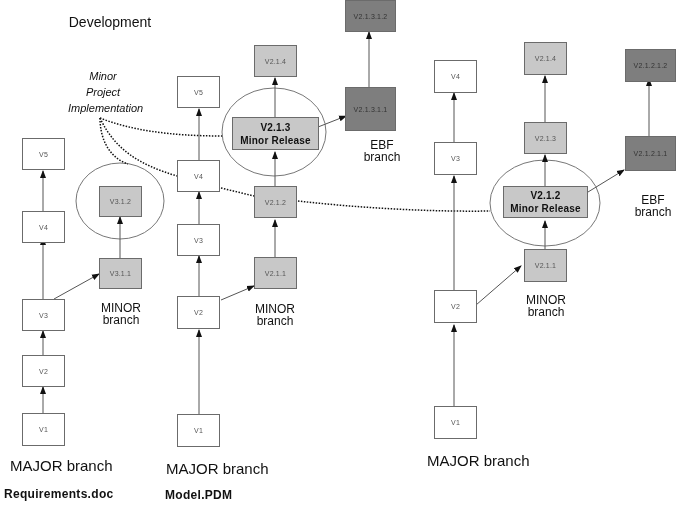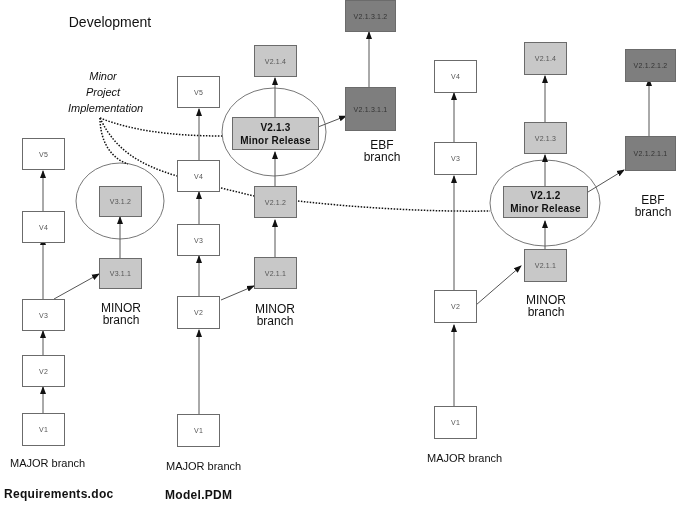--- a/index.html
+++ b/index.html
@@ -9,21 +9,21 @@
   .box { position: absolute; box-sizing: border-box; border: 1px solid #6b6b6b;
          display: flex; align-items: center; justify-content: center;
          font-size: 7px; color: #555; letter-spacing: 0.2px; text-align: center; }
   .box.white { background: #ffffff; }
   .box.light { background: #c8c8c8; }
   .box.dark  { background: #7e7e7e; color: #333; }
   .box.release { background: #c8c8c8; font-size: 10px; font-weight: bold; color: #111;
                  line-height: 13px; flex-direction: column; }
   .lbl { position: absolute; font-weight: normal; color: #111; text-align: center; }
   .lbl.branch { font-size: 12px; line-height: 12px; }
-  .lbl.major { font-size: 11px; }
+  .lbl.major { font-size: 15px; }
   .lbl.doc { font-size: 12px; font-weight: bold; letter-spacing: 0.3px; text-align: left; }
   .lbl.title { font-size: 14px; line-height: 20px; }
   .lbl.italic { font-weight: normal; font-style: italic; font-size: 11px; line-height: 16px; color: #111; }
   svg { position: absolute; left: 0; top: 0; }
 </style>
 </head>
 <body>
 
 <div id="stage">
 

